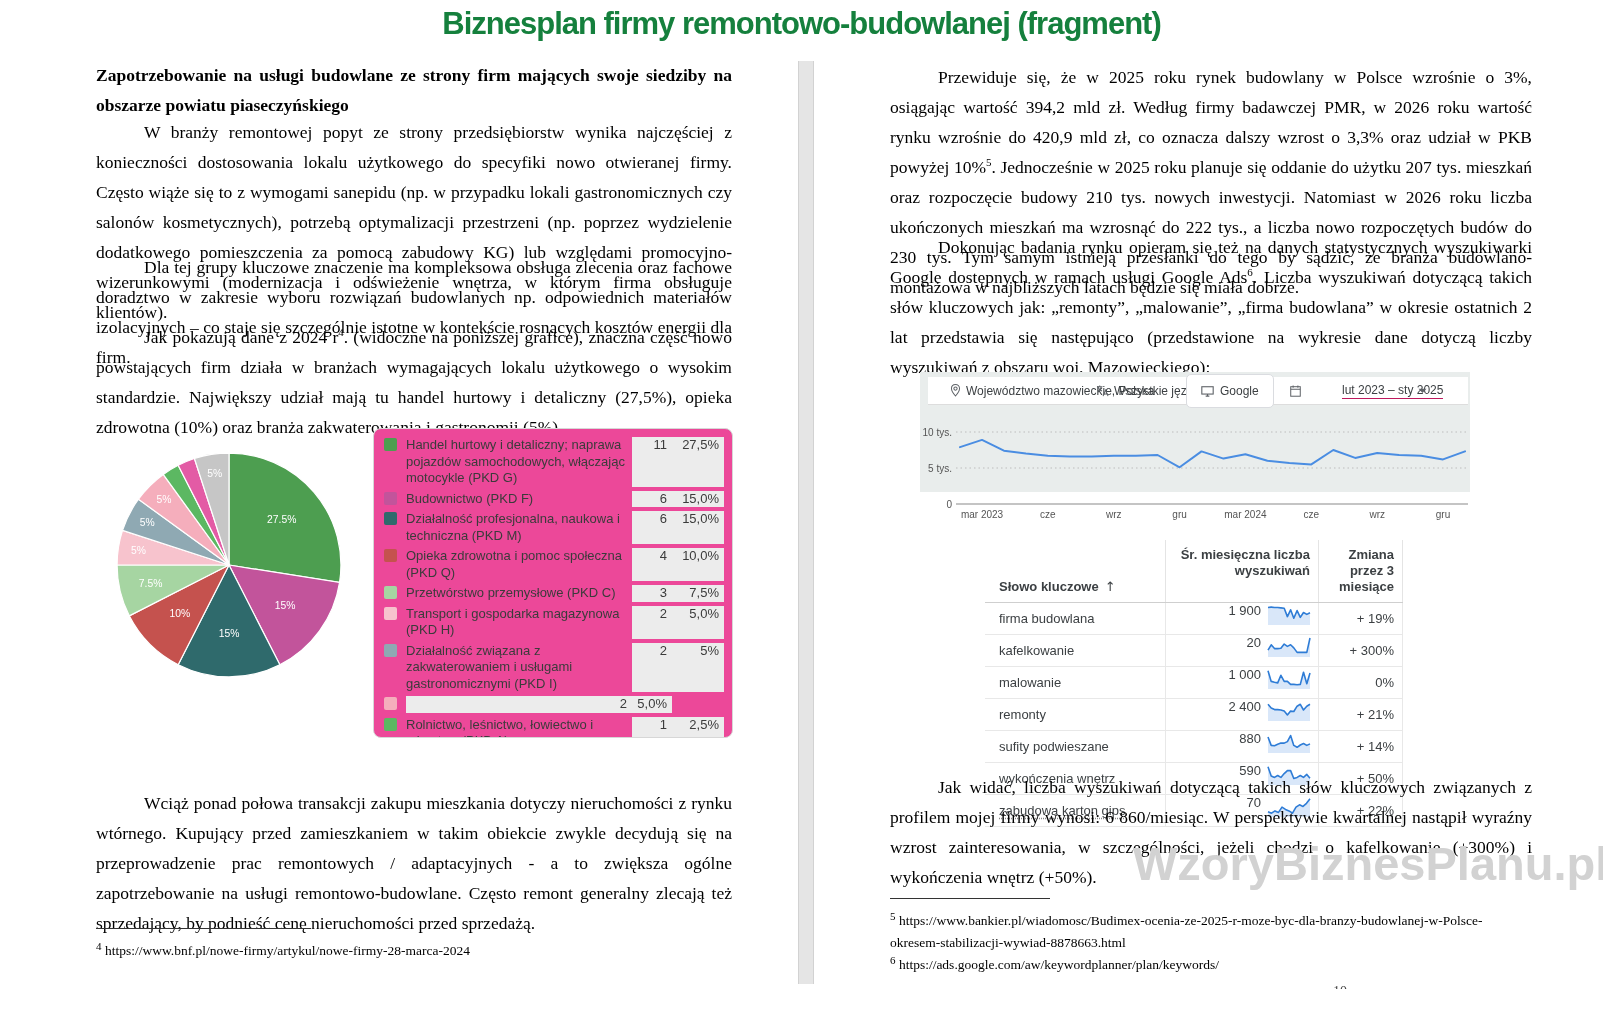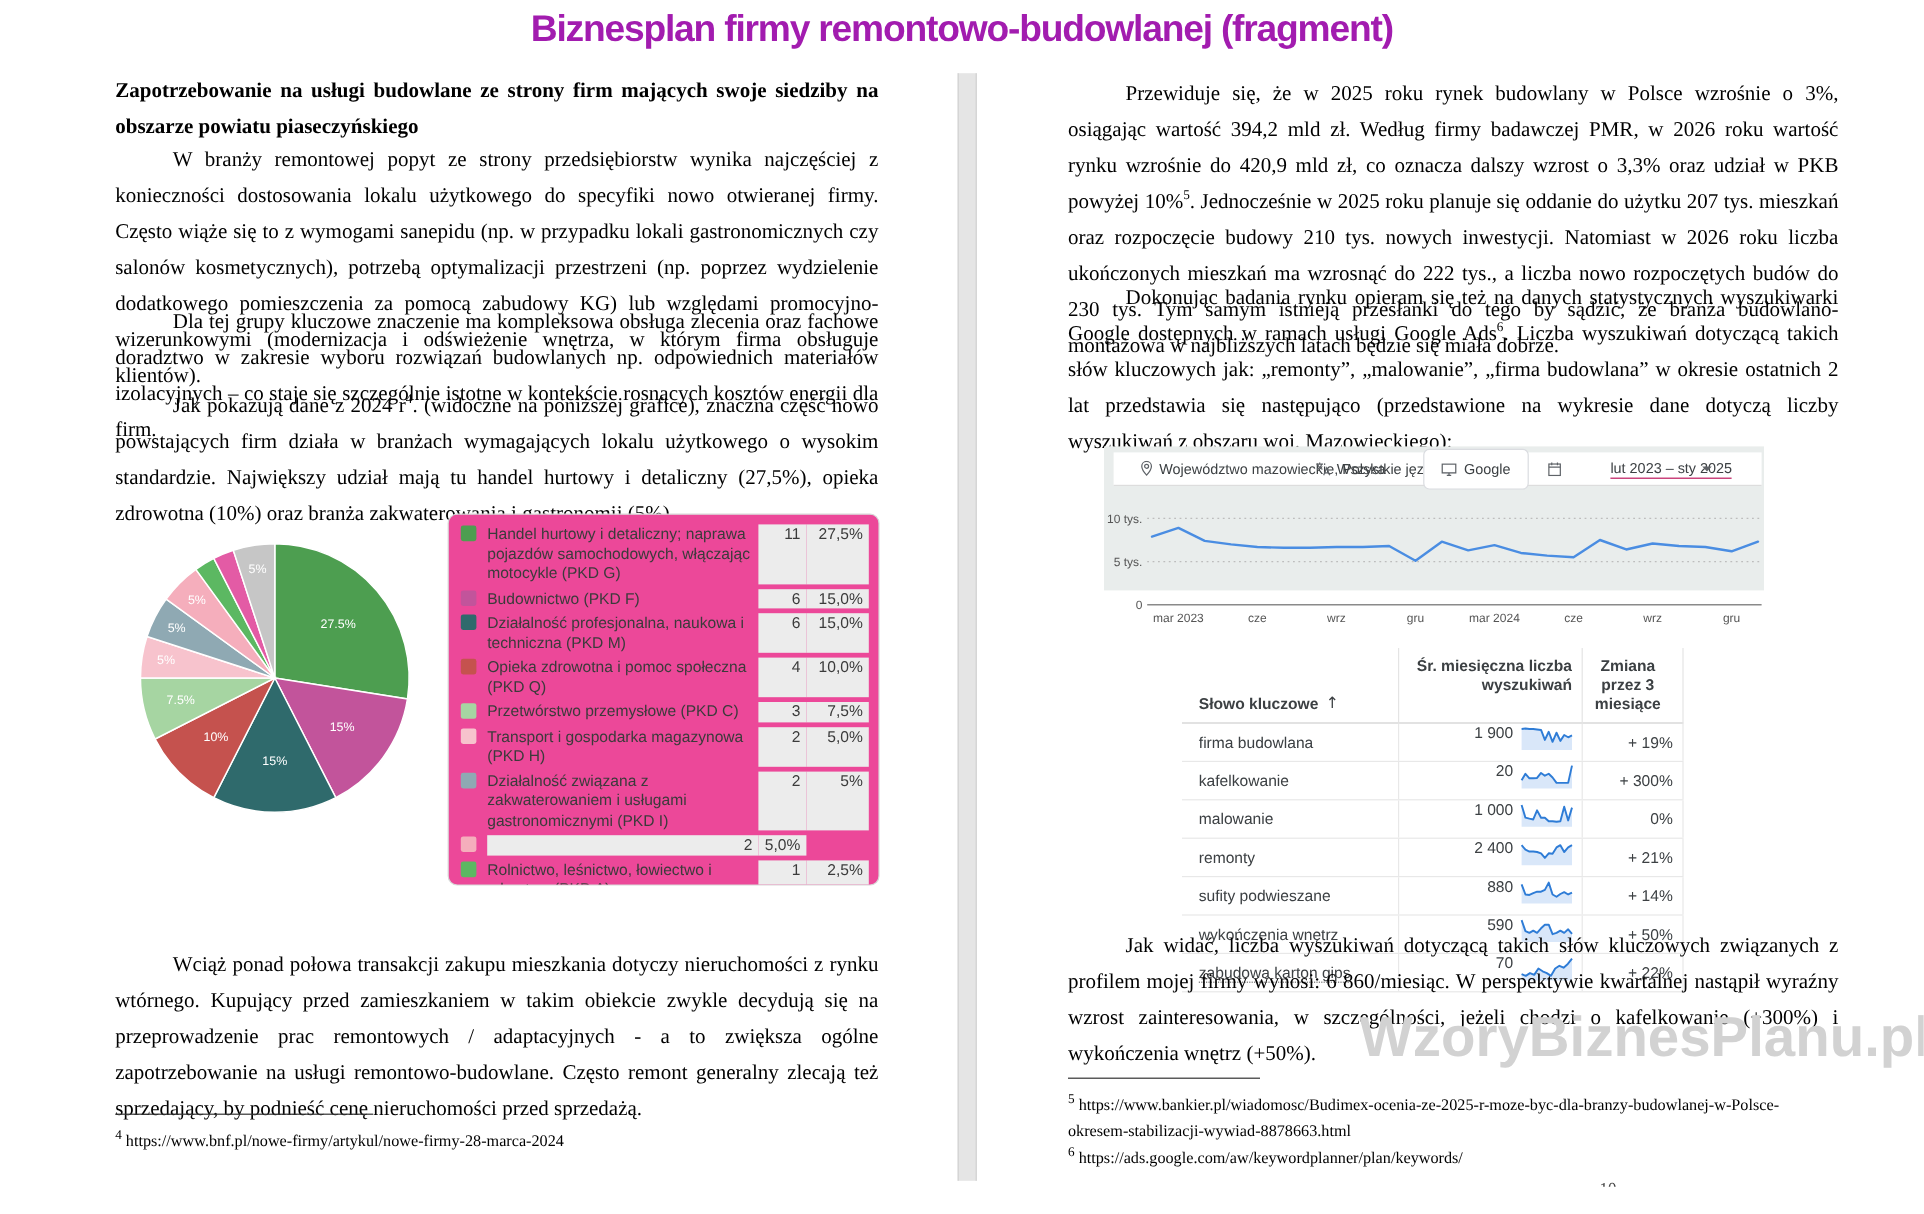--- a/index.html
+++ b/index.html
@@ -3,21 +3,21 @@
 <meta charset="utf-8">
 <style>
   html,body{margin:0;padding:0;}
   body{
     width:1603px;height:1012px;position:relative;overflow:hidden;
     background:#ffffff;font-family:"Liberation Serif",serif;color:#000;
   }
   .doc-title{
     position:absolute;top:6px;left:0;width:100%;text-align:center;
     font-family:"Liberation Sans",sans-serif;font-weight:bold;font-size:31px;
-    letter-spacing:-1px;color:#a21caf;
+    letter-spacing:-1px;color:#15803d;
   }
   .page-strip{
     position:absolute;left:798px;top:61px;width:16px;height:923px;
     background:#e5e5e5;border-left:1px solid #d2d2d2;border-right:1px solid #d2d2d2;
     box-sizing:border-box;
   }
   .page{position:absolute;top:60px;}
   .page-left{left:96px;width:636px;height:940px;}
   .page-right{left:890px;width:642px;height:940px;}
   .abs{position:absolute;left:0;right:0;}
@@ -64,21 +64,21 @@
   
   .kw-table{
     position:absolute;left:95px;top:480px;width:418px;
     font-family:"Liberation Sans",sans-serif;font-size:13px;color:#3c4043;background:#fff;
   }
   .kw-header,.kwrow{display:grid;grid-template-columns:180px 153px 85px;}
   .kw-header{font-weight:bold;border-bottom:1px solid #cfcfcf;line-height:16px;}
   .kw-header>div{padding:7px 0 7px 0;}
   .kwh1{padding-left:14px !important;display:flex;align-items:flex-end;gap:6px;}
   .kwh2,.kwh3{text-align:right;border-left:1px solid #e4e4e4;padding-right:8px !important;}
-  .kwh3{border-right:1px solid #e4e4e4;text-align:center;}
+  .kwh3{border-right:1px solid #e4e4e4;}
   .kwrow{border-bottom:1px solid #e8e8e8;height:31px;align-items:center;}
   .kcell{padding-left:14px;}
   .vcell{border-left:1px solid #e8e8e8;height:31px;display:flex;align-items:flex-start;justify-content:flex-end;gap:5px;padding-right:6px;box-sizing:border-box;}
   .ccell{border-left:1px solid #e8e8e8;border-right:1px solid #e8e8e8;text-align:right;padding-right:8px;height:31px;line-height:31px;box-sizing:border-box;}
   .und{text-decoration:underline dotted #8a8a8a;text-underline-offset:3px;}
   
   .watermark{
     position:absolute;left:1133px;top:836px;width:480px;
     font-family:"Liberation Sans",sans-serif;font-weight:bold;font-size:47px;
     color:#d2d2d2;letter-spacing:0px;white-space:nowrap;

